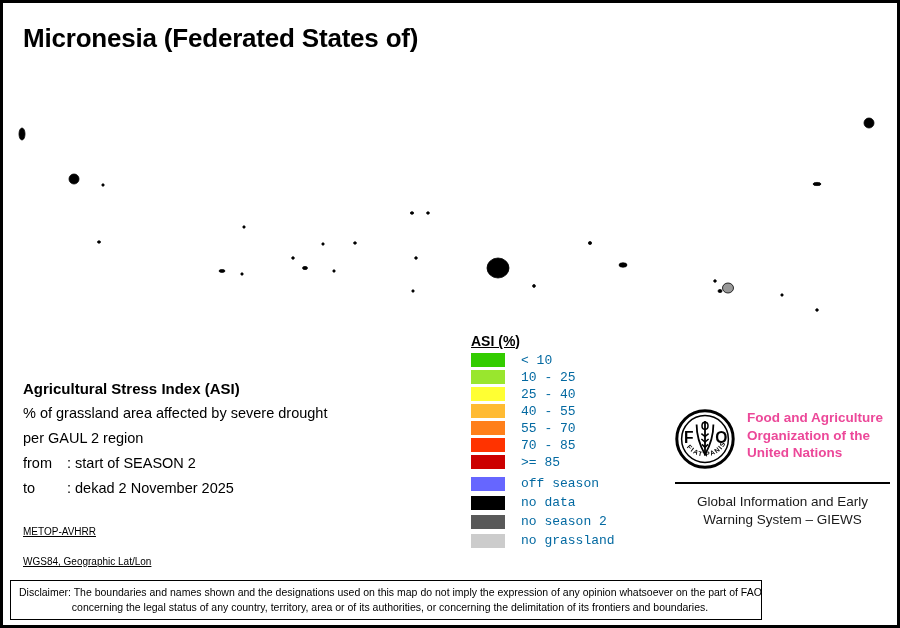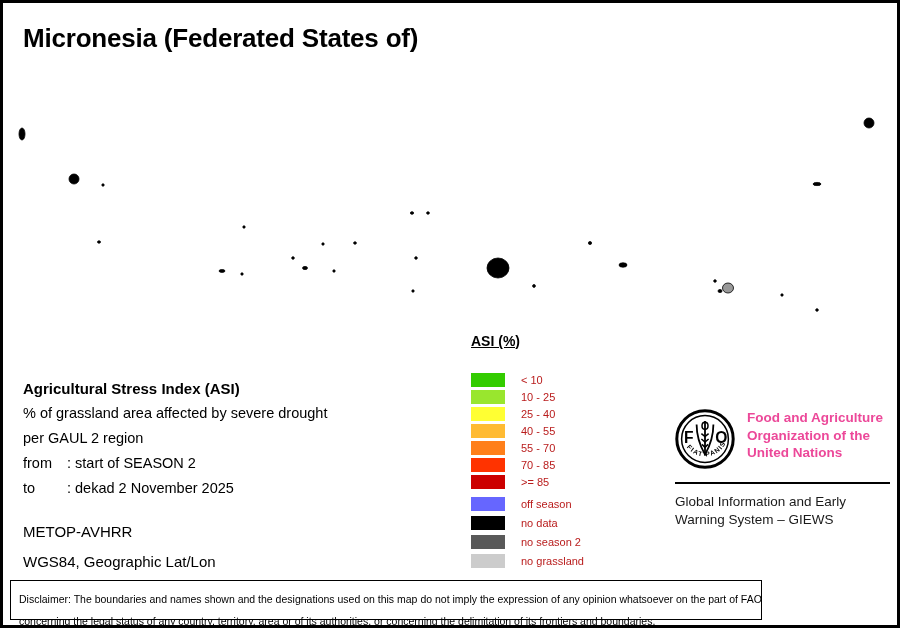--- a/index.html
+++ b/index.html
@@ -62,56 +62,58 @@
     display: inline-block;
     width: 44px;
   }
   #source-block {
     position: absolute;
     left: 20px;
     top: 514px;
     color: #000000;
   }
   .source-line {
-    font-size: 15px;
+    font-size: 10px;
     line-height: 30px;
     white-space: nowrap;
+    text-decoration: underline;
   }
 
   
   #legend {
     position: absolute;
     left: 468px;
     top: 330px;
     width: 170px;
   }
   #legend-title {
     font-size: 14px;
     font-weight: bold;
     text-decoration: underline;
     color: #000000;
-    margin-bottom: 23px;
+    margin-bottom: 3px;
     margin-left: 0px;
   }
   .legend-row {
     display: flex;
     align-items: center;
     height: 16px;
     margin-bottom: 1px;
   }
   .legend-swatch {
     width: 34px;
     height: 14px;
     flex: 0 0 auto;
   }
   .legend-label {
     margin-left: 16px;
-    font-size: 11px;
-    color: #b91c1c;
-    white-space: nowrap;
+    font-size: 13px;
+    color: #0369a1;
+    white-space: nowrap;
+    font-family: Liberation Mono, monospace;
   }
   #legend-group-2 { margin-top: 5px; }
   #legend-group-2 .legend-row { height: 17px; margin-bottom: 2px; }
 
   
   #fao-block {
     position: absolute;
     left: 672px;
     top: 406px;
     width: 215px;
@@ -131,40 +133,42 @@
   #fao-divider {
     margin-top: 9px;
     border-top: 2px solid #000000;
     width: 215px;
   }
   #giews-text {
     margin-top: 9px;
     font-size: 13.5px;
     line-height: 18px;
     color: #1a1a1a;
+    text-align: center;
   }
 
   
   #disclaimer-box {
     position: absolute;
     left: 7px;
     top: 577px;
     width: 752px;
     height: 40px;
     border: 1px solid #000000;
     box-sizing: border-box;
     background: #ffffff;
   }
   .disclaimer-line {
     font-size: 10.5px;
     line-height: 15px;
     color: #000000;
     margin-left: 8px;
-    margin-top: 7px;
-    white-space: nowrap;
+    margin-top: 0px;
+    white-space: nowrap;
+    text-align: center;
   }
   .disclaimer-line:first-child { padding-top: 4px; }
 </style>
 </head>
 <body>
 
 <div id="page">
 
   <div id="map-title">Micronesia (Federated States of)</div>
 

